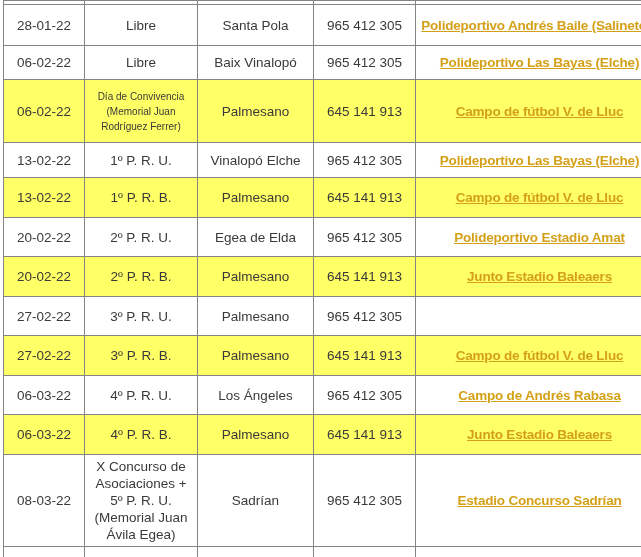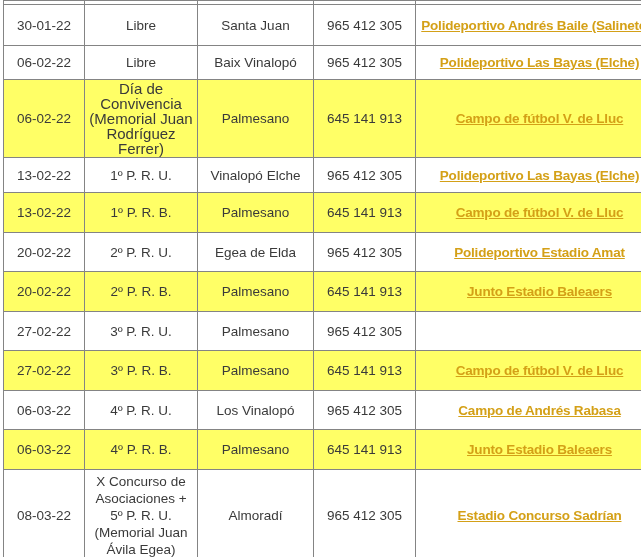--- a/index.html
+++ b/index.html
@@ -24,21 +24,21 @@
     border:1px solid var(--border);
     text-align:center;
     vertical-align:middle;
     font-size:13.5px;
     line-height:17px;
     padding:1px 4px;
     overflow:hidden;
     word-wrap:break-word;
   }
   tr.highlight td{background:var(--highlight);}
-  .c-event.small{font-size:15px;line-height:15px;}
+  .c-event.small{font-size:10px;line-height:15px;}
   a.venue-link{
     color:var(--link);
     font-weight:bold;
     text-decoration:underline;
     letter-spacing:-0.2px;
     cursor:pointer;
   }
   
   #tbody tr:nth-child(1){height:4px;}
   #tbody tr:nth-child(2){height:41px;}
@@ -68,23 +68,23 @@
   </colgroup>
   <tbody id="tbody">
       <tr>
     <td class="c-date"></td>
     <td class="c-event"></td>
     <td class="c-location"></td>
     <td class="c-phone"></td>
     <td class="c-venue"></td>
   </tr>
       <tr>
-    <td class="c-date">30-01-22</td>
+    <td class="c-date">28-01-22</td>
     <td class="c-event">Libre</td>
-    <td class="c-location">Santa Juan</td>
+    <td class="c-location">Santa Pola</td>
     <td class="c-phone">965 412 305</td>
     <td class="c-venue"><a class="venue-link" href="#">Polideportivo Andrés Baile (Salinetes)</a></td>
   </tr>
       <tr>
     <td class="c-date">06-02-22</td>
     <td class="c-event">Libre</td>
     <td class="c-location">Baix Vinalopó</td>
     <td class="c-phone">965 412 305</td>
     <td class="c-venue"><a class="venue-link" href="#">Polideportivo Las Bayas (Elche)</a></td>
   </tr>
@@ -133,35 +133,35 @@
       <tr class="highlight">
     <td class="c-date">27-02-22</td>
     <td class="c-event">3º P. R. B.</td>
     <td class="c-location">Palmesano</td>
     <td class="c-phone">645 141 913</td>
     <td class="c-venue"><a class="venue-link" href="#">Campo de fútbol V. de Lluc</a></td>
   </tr>
       <tr>
     <td class="c-date">06-03-22</td>
     <td class="c-event">4º P. R. U.</td>
-    <td class="c-location">Los Vinalopó</td>
+    <td class="c-location">Los Ángeles</td>
     <td class="c-phone">965 412 305</td>
     <td class="c-venue"><a class="venue-link" href="#">Campo de Andrés Rabasa</a></td>
   </tr>
       <tr class="highlight">
     <td class="c-date">06-03-22</td>
     <td class="c-event">4º P. R. B.</td>
     <td class="c-location">Palmesano</td>
     <td class="c-phone">645 141 913</td>
     <td class="c-venue"><a class="venue-link" href="#">Junto Estadio Baleaers</a></td>
   </tr>
       <tr>
     <td class="c-date">08-03-22</td>
     <td class="c-event">X Concurso de Asociaciones + 5º P. R. U. (Memorial Juan Ávila Egea)</td>
-    <td class="c-location">Almoradí</td>
+    <td class="c-location">Sadrían</td>
     <td class="c-phone">965 412 305</td>
     <td class="c-venue"><a class="venue-link" href="#">Estadio Concurso Sadrían</a></td>
   </tr>
       <tr>
     <td class="c-date"></td>
     <td class="c-event"></td>
     <td class="c-location"></td>
     <td class="c-phone"></td>
     <td class="c-venue"></td>
   </tr>

